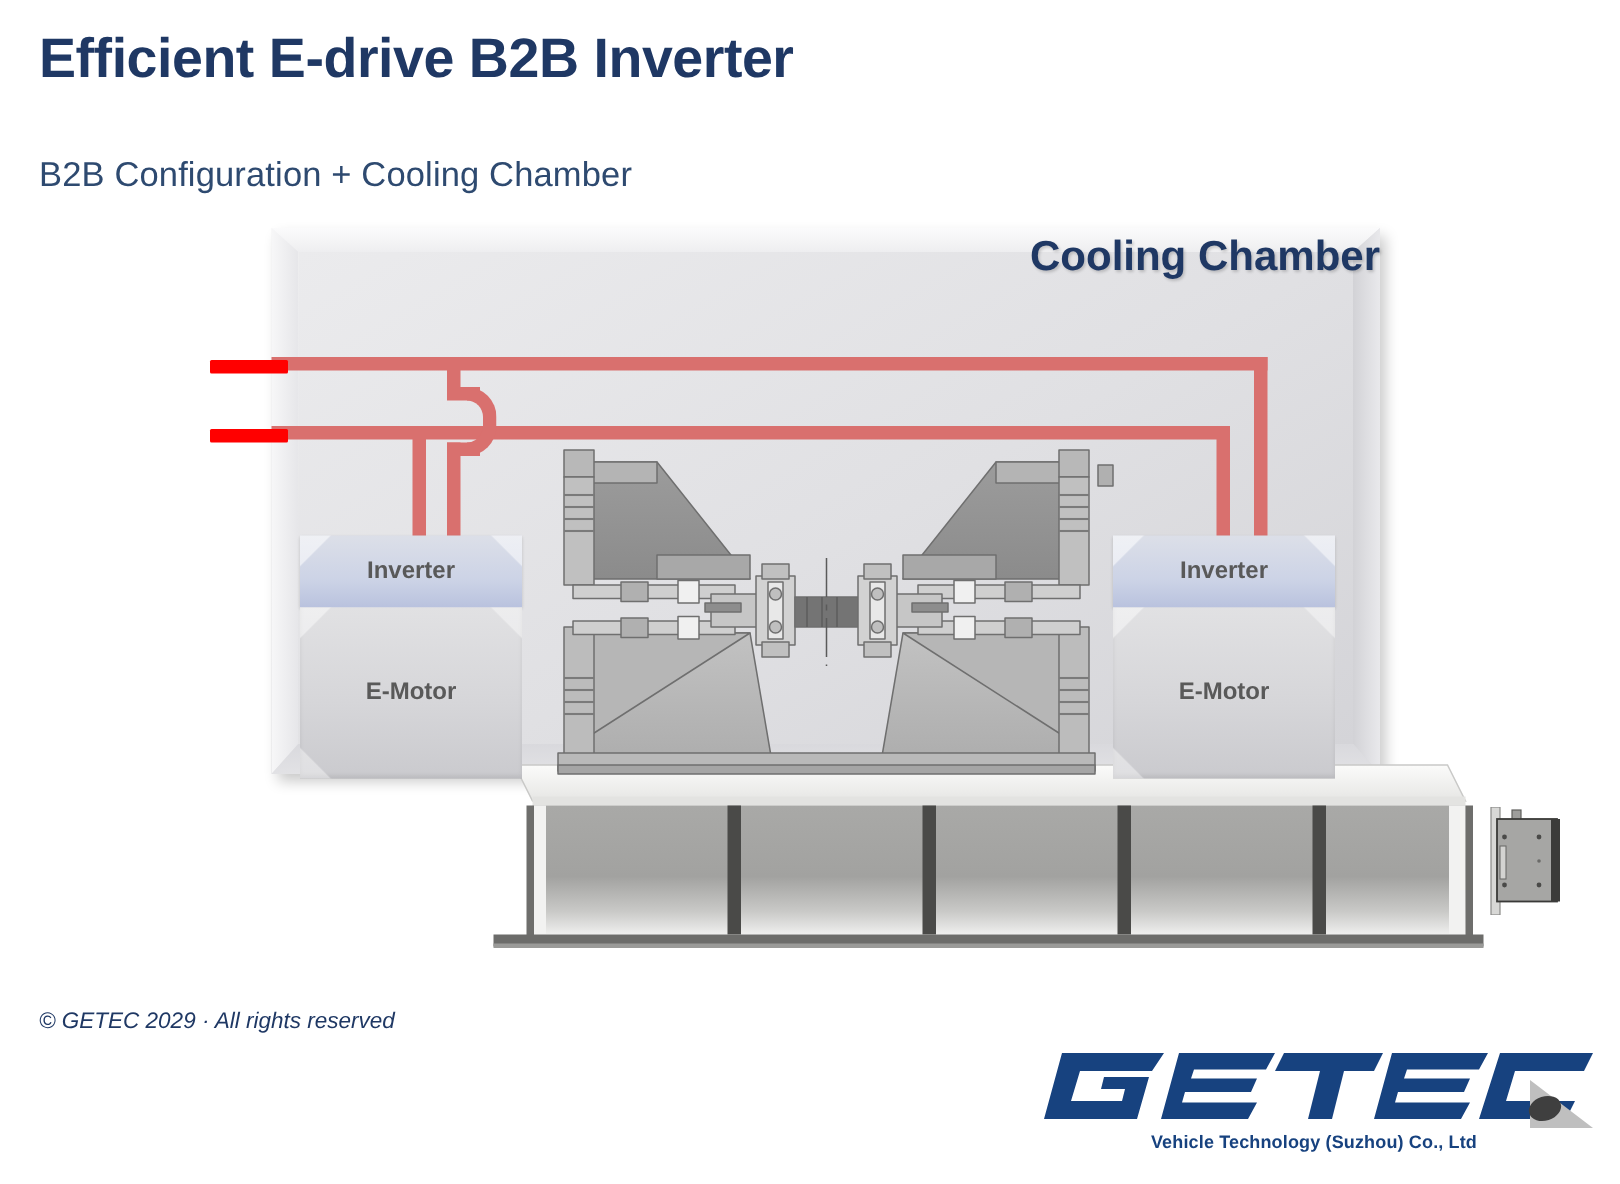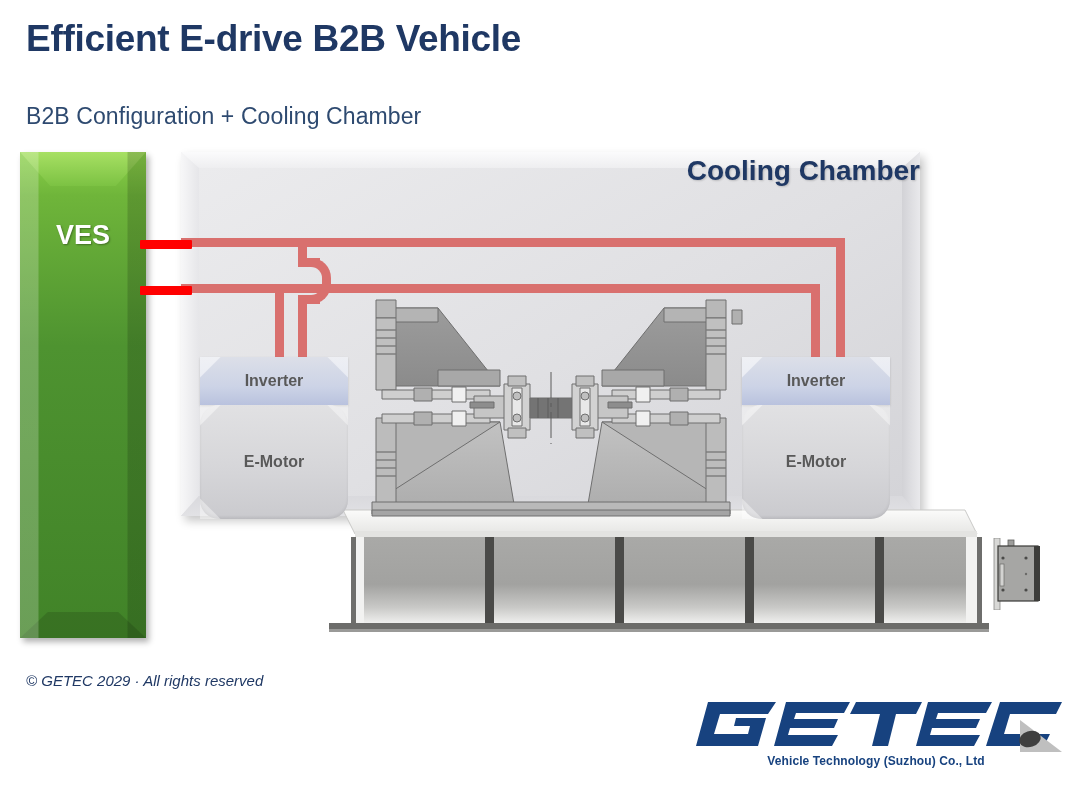--- a/index.html
+++ b/index.html
@@ -105,21 +105,20 @@
   .unit-inverter::before {
     content:""; position:absolute; inset:0;
     background:
       linear-gradient(135deg, rgba(255,255,255,0.55) 0 14px, rgba(255,255,255,0) 15px),
       linear-gradient(225deg, rgba(255,255,255,0.50) 0 14px, rgba(255,255,255,0) 15px);
   }
   .unit-motor {
     position: relative; width: 100%; height: 114px;
     background: linear-gradient(180deg,#e1e1e3 0%,#d6d6d9 55%,#cacace 100%);
     box-shadow: inset 0 -2px 3px rgba(0,0,0,0.08);
-    border-radius: 19px;
   }
   .unit-motor::before {
     content:""; position:absolute; inset:0;
     background:
       linear-gradient(135deg, rgba(255,255,255,0.45) 0 14px, rgba(255,255,255,0) 15px),
       linear-gradient(45deg, rgba(255,255,255,0.40) 0 14px, rgba(255,255,255,0) 15px),
       linear-gradient(225deg, rgba(255,255,255,0.40) 0 14px, rgba(255,255,255,0) 15px);
   }
   .unit-label {
     position: absolute; left: 0; top: 0; width: 100%; height: 100%;
@@ -147,27 +146,23 @@
     position: absolute; left: 0; top: 60px; width: 100%;
     text-align: center; font-size: 12px; font-weight: bold;
     color: #17427F; letter-spacing: 0.1px; white-space: nowrap;
   }
 </style>
 </head>
 <body>
 
 <div class="slide">
 
-  <div class="slide-title">Efficient E-drive B2B Vehicle</div>
+  <div class="slide-title">Efficient E-drive B2B Inverter</div>
   <div class="slide-subtitle">B2B Configuration + Cooling Chamber</div>
 
-  <div class="ves-box">
-    <div class="ves-bevel-bottom"></div>
-    <div class="ves-label">VES</div>
-  </div>
 
   <div class="chamber">
     <div class="chamber-face"></div>
     <div class="chamber-bevel-t"></div>
     <div class="chamber-bevel-l"></div>
     <div class="chamber-bevel-r"></div>
     <div class="chamber-bevel-b"></div>
     <div class="chamber-title">Cooling Chamber</div>
 
     <div class="pipe" style="left:0px; top:86px; width:664px; height:9px;"></div>

